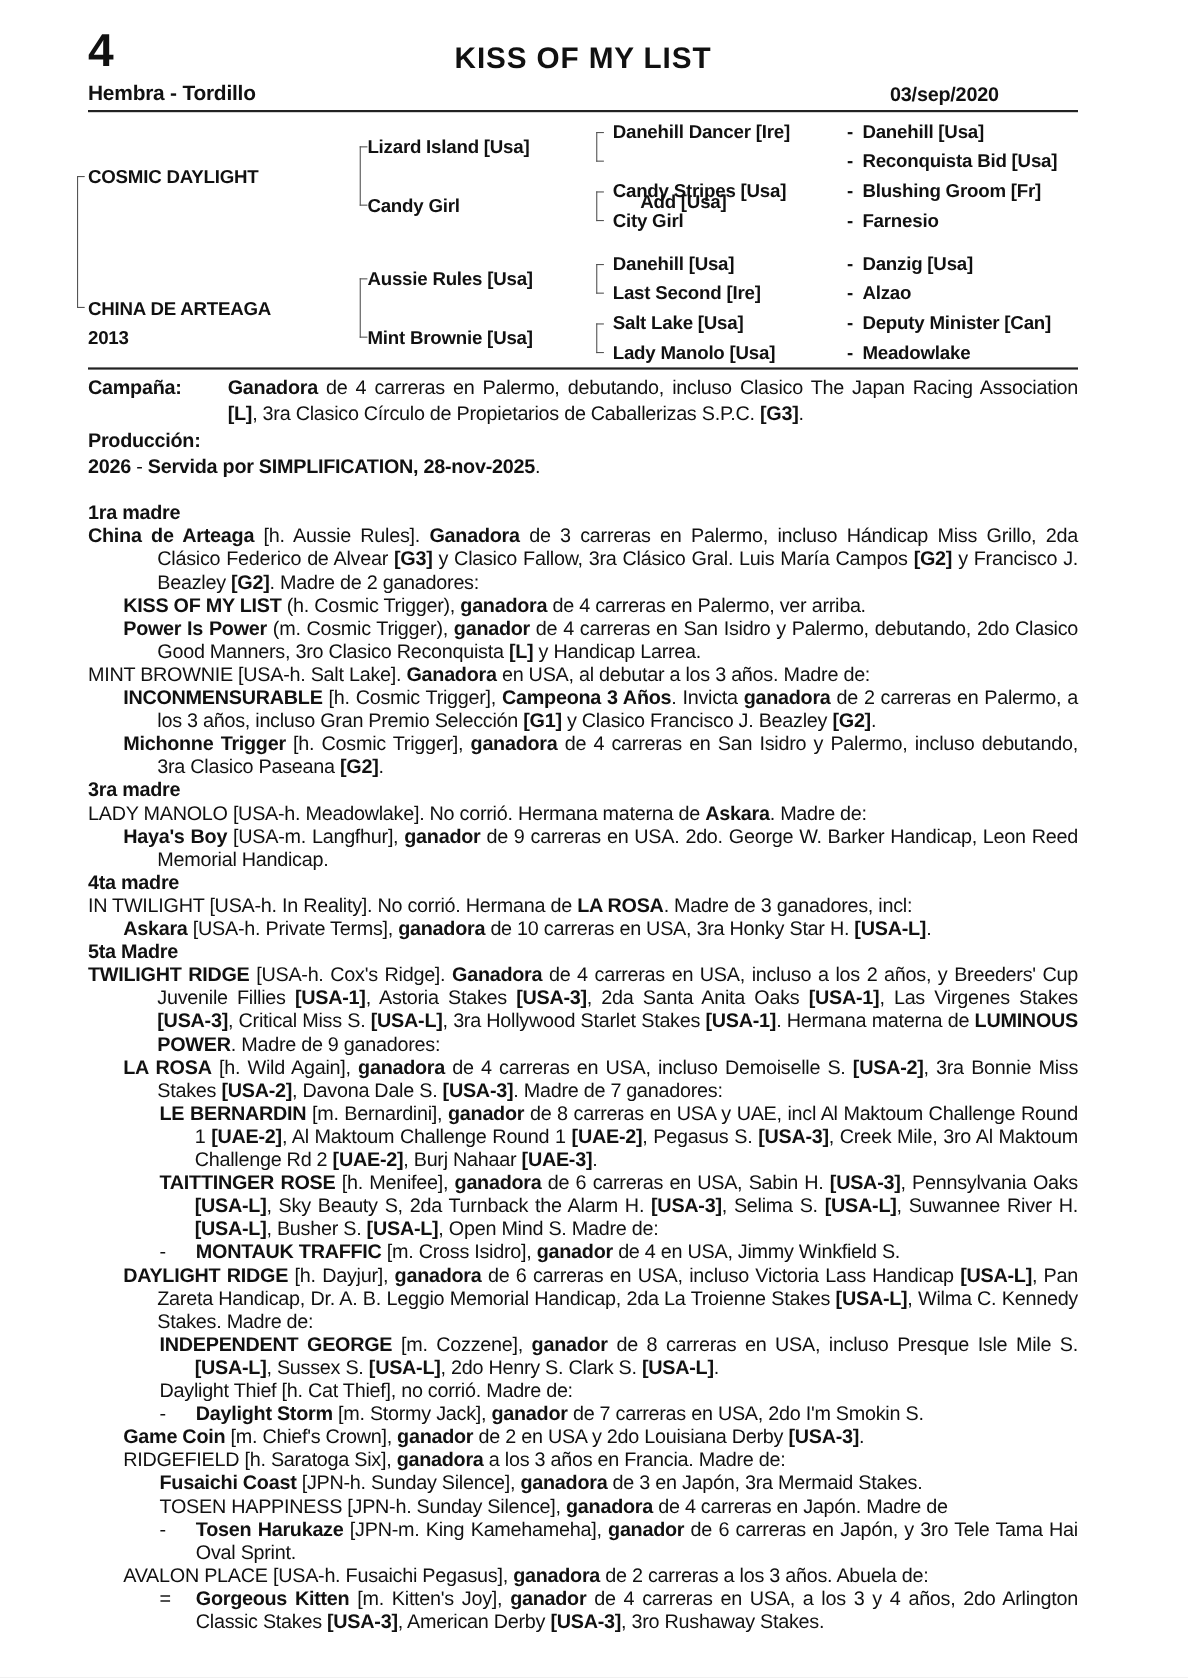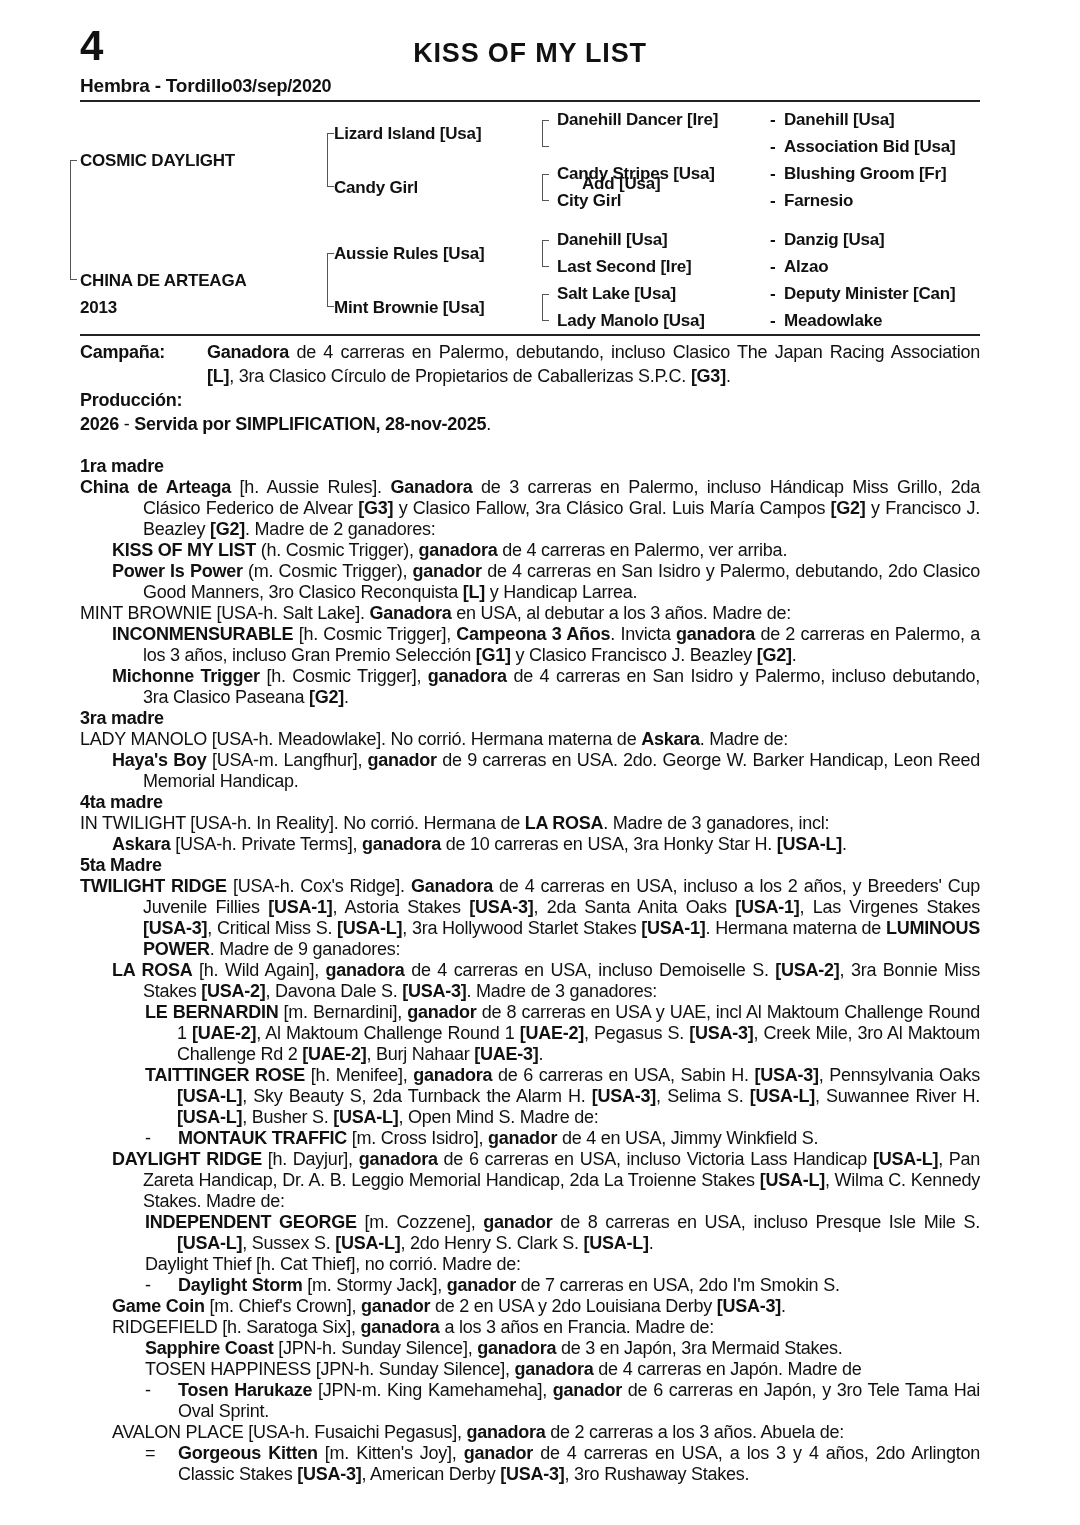--- a/index.html
+++ b/index.html
@@ -4,21 +4,21 @@
 <style>
   html,body{margin:0;padding:0;background:#e8e8e8;}
   .page{position:relative;width:1080px;height:1525px;background:#ffffff;overflow:hidden;
         font-family:"Liberation Sans",sans-serif;color:#111;}
   .content{position:absolute;left:80px;top:0;width:900px;}
 
   
   .hdr{position:relative;height:100px;}
   .lot{position:absolute;left:0;top:24px;font-size:42px;font-weight:bold;letter-spacing:-1px;line-height:44px;}
   .title{position:absolute;left:0;right:0;top:38px;text-align:center;font-size:27px;font-weight:bold;letter-spacing:.8px;line-height:30px;}
-  .subrow{position:absolute;left:0;right:0;bottom:3px;display:flex;align-items:flex-end;}
+  .subrow{position:absolute;left:0;right:0;bottom:3px;display:flex;justify-content:space-between;align-items:flex-end;}
   .sex{font-size:19px;font-weight:bold;letter-spacing:-.2px;}
   .fdate{font-size:18px;font-weight:bold;padding-right:72px;letter-spacing:-.2px;}
   .rule{border-top:2px solid #222;height:0;}
 
   
   #ped{position:relative;height:232px;font-size:17px;font-weight:bold;line-height:20px;letter-spacing:-.2px;}
   .pitem{position:absolute;white-space:nowrap;}
   .pdash{display:inline-block;width:14px;font-weight:bold;}
   .bracket{position:absolute;box-sizing:border-box;width:7px;
            border:1.6px solid #555;border-right:none;background:transparent;}
@@ -52,21 +52,21 @@
       <div class="subrow">
         <span class="sex">Hembra - Tordillo</span>
         <span class="fdate">03/sep/2020</span>
       </div>
     </div>
 
     <div class="rule"></div>
 
     <div id="ped">
         <div class="pitem" style="left: 690px; top: 8px;"><span class="pdash">-</span><span>Danehill [Usa]</span></div>
-        <div class="pitem" style="left: 690px; top: 35px;"><span class="pdash">-</span><span>Association Bid [Usa]</span></div>
+        <div class="pitem" style="left: 690px; top: 35px;"><span class="pdash">-</span><span>Reconquista Bid [Usa]</span></div>
         <div class="pitem" style="left: 690px; top: 62px;"><span class="pdash">-</span><span>Blushing Groom [Fr]</span></div>
         <div class="pitem" style="left: 690px; top: 89px;"><span class="pdash">-</span><span>Farnesio</span></div>
         <div class="pitem" style="left: 690px; top: 128px;"><span class="pdash">-</span><span>Danzig [Usa]</span></div>
         <div class="pitem" style="left: 690px; top: 155px;"><span class="pdash">-</span><span>Alzao</span></div>
         <div class="pitem" style="left: 690px; top: 182px;"><span class="pdash">-</span><span>Deputy Minister [Can]</span></div>
         <div class="pitem" style="left: 690px; top: 209px;"><span class="pdash">-</span><span>Meadowlake</span></div>
         <div class="pitem" style="left: 477px; top: 8px;">Danehill Dancer [Ire]</div>
         <div class="pitem" style="left: 502px; top: 35px; margin-top: 37px;">Add [Usa]</div>
         <div class="pitem" style="left: 477px; top: 62px;">Candy Stripes [Usa]</div>
         <div class="pitem" style="left: 477px; top: 89px;">City Girl</div>
@@ -110,31 +110,31 @@
           <div class="para lvl1"><span class="b">INCONMENSURABLE</span><span> [h. Cosmic Trigger], </span><span class="b">Campeona 3 Años</span><span>. Invicta </span><span class="b">ganadora</span><span> de 2 carreras en Palermo, a los 3 años, incluso Gran Premio Selección </span><span class="b">[G1]</span><span> y Clasico Francisco J. Beazley </span><span class="b">[G2]</span><span>.</span></div>
           <div class="para lvl1"><span class="b">Michonne Trigger</span><span> [h. Cosmic Trigger], </span><span class="b">ganadora</span><span> de 4 carreras en San Isidro y Palermo, incluso debutando, 3ra Clasico Paseana </span><span class="b">[G2]</span><span>.</span></div>
           <div class="sec-h">3ra madre</div>
           <div class="para lvl0"><span>LADY MANOLO [USA-h. Meadowlake]. No corrió. Hermana materna de </span><span class="b">Askara</span><span>. Madre de:</span></div>
           <div class="para lvl1"><span class="b">Haya's Boy</span><span> [USA-m. Langfhur], </span><span class="b">ganador</span><span> de 9 carreras en USA. 2do. George W. Barker Handicap, Leon Reed Memorial Handicap.</span></div>
           <div class="sec-h">4ta madre</div>
           <div class="para lvl0"><span>IN TWILIGHT [USA-h. In Reality]. No corrió. Hermana de </span><span class="b">LA ROSA</span><span>. Madre de 3 ganadores, incl:</span></div>
           <div class="para lvl1"><span class="b">Askara</span><span> [USA-h. Private Terms], </span><span class="b">ganadora</span><span> de 10 carreras en USA, 3ra Honky Star H. </span><span class="b">[USA-L]</span><span>.</span></div>
           <div class="sec-h">5ta Madre</div>
           <div class="para lvl0"><span class="b">TWILIGHT RIDGE</span><span> [USA-h. Cox's Ridge]. </span><span class="b">Ganadora</span><span> de 4 carreras en USA, incluso a los 2 años, y Breeders' Cup Juvenile Fillies </span><span class="b">[USA-1]</span><span>, Astoria Stakes </span><span class="b">[USA-3]</span><span>, 2da Santa Anita Oaks </span><span class="b">[USA-1]</span><span>, Las Virgenes Stakes </span><span class="b">[USA-3]</span><span>, Critical Miss S. </span><span class="b">[USA-L]</span><span>, 3ra Hollywood Starlet Stakes </span><span class="b">[USA-1]</span><span>. Hermana materna de </span><span class="b">LUMINOUS POWER</span><span>. Madre de 9 ganadores:</span></div>
-          <div class="para lvl1"><span class="b">LA ROSA</span><span> [h. Wild Again], </span><span class="b">ganadora</span><span> de 4 carreras en USA, incluso Demoiselle S. </span><span class="b">[USA-2]</span><span>, 3ra Bonnie Miss Stakes </span><span class="b">[USA-2]</span><span>, Davona Dale S. </span><span class="b">[USA-3]</span><span>. Madre de 3 ganadores:</span></div>
+          <div class="para lvl1"><span class="b">LA ROSA</span><span> [h. Wild Again], </span><span class="b">ganadora</span><span> de 4 carreras en USA, incluso Demoiselle S. </span><span class="b">[USA-2]</span><span>, 3ra Bonnie Miss Stakes </span><span class="b">[USA-2]</span><span>, Davona Dale S. </span><span class="b">[USA-3]</span><span>. Madre de 7 ganadores:</span></div>
           <div class="para lvl2"><span class="b">LE BERNARDIN</span><span> [m. Bernardini], </span><span class="b">ganador</span><span> de 8 carreras en USA y UAE, incl Al Maktoum Challenge Round 1 </span><span class="b">[UAE-2]</span><span>, Al Maktoum Challenge Round 1 </span><span class="b">[UAE-2]</span><span>, Pegasus S. </span><span class="b">[USA-3]</span><span>, Creek Mile, 3ro Al Maktoum Challenge Rd 2 </span><span class="b">[UAE-2]</span><span>, Burj Nahaar </span><span class="b">[UAE-3]</span><span>.</span></div>
           <div class="para lvl2"><span class="b">TAITTINGER ROSE</span><span> [h. Menifee], </span><span class="b">ganadora</span><span> de 6 carreras en USA, Sabin H. </span><span class="b">[USA-3]</span><span>, Pennsylvania Oaks </span><span class="b">[USA-L]</span><span>, Sky Beauty S, 2da Turnback the Alarm H. </span><span class="b">[USA-3]</span><span>, Selima S. </span><span class="b">[USA-L]</span><span>, Suwannee River H. </span><span class="b">[USA-L]</span><span>, Busher S. </span><span class="b">[USA-L]</span><span>, Open Mind S. Madre de:</span></div>
           <div class="para blt"><span class="bmark">-</span><span class="b">MONTAUK TRAFFIC</span><span> [m. Cross Isidro], </span><span class="b">ganador</span><span> de 4 en USA, Jimmy Winkfield S.</span></div>
           <div class="para lvl1"><span class="b">DAYLIGHT RIDGE</span><span> [h. Dayjur], </span><span class="b">ganadora</span><span> de 6 carreras en USA, incluso Victoria Lass Handicap </span><span class="b">[USA-L]</span><span>, Pan Zareta Handicap, Dr. A. B. Leggio Memorial Handicap, 2da La Troienne Stakes </span><span class="b">[USA-L]</span><span>, Wilma C. Kennedy Stakes. Madre de:</span></div>
           <div class="para lvl2"><span class="b">INDEPENDENT GEORGE</span><span> [m. Cozzene], </span><span class="b">ganador</span><span> de 8 carreras en USA, incluso Presque Isle Mile S. </span><span class="b">[USA-L]</span><span>, Sussex S. </span><span class="b">[USA-L]</span><span>, 2do Henry S. Clark S. </span><span class="b">[USA-L]</span><span>.</span></div>
           <div class="para lvl2"><span>Daylight Thief [h. Cat Thief], no corrió. Madre de:</span></div>
           <div class="para blt"><span class="bmark">-</span><span class="b">Daylight Storm</span><span> [m. Stormy Jack], </span><span class="b">ganador</span><span> de 7 carreras en USA, 2do I'm Smokin S.</span></div>
           <div class="para lvl1"><span class="b">Game Coin</span><span> [m. Chief's Crown], </span><span class="b">ganador</span><span> de 2 en USA y 2do Louisiana Derby </span><span class="b">[USA-3]</span><span>.</span></div>
           <div class="para lvl1"><span>RIDGEFIELD [h. Saratoga Six], </span><span class="b">ganadora</span><span> a los 3 años en Francia. Madre de:</span></div>
-          <div class="para lvl2"><span class="b">Sapphire Coast</span><span> [JPN-h. Sunday Silence], </span><span class="b">ganadora</span><span> de 3 en Japón, 3ra Mermaid Stakes.</span></div>
+          <div class="para lvl2"><span class="b">Fusaichi Coast</span><span> [JPN-h. Sunday Silence], </span><span class="b">ganadora</span><span> de 3 en Japón, 3ra Mermaid Stakes.</span></div>
           <div class="para lvl2"><span>TOSEN HAPPINESS [JPN-h. Sunday Silence], </span><span class="b">ganadora</span><span> de 4 carreras en Japón. Madre de</span></div>
           <div class="para blt"><span class="bmark">-</span><span class="b">Tosen Harukaze</span><span> [JPN-m. King Kamehameha], </span><span class="b">ganador</span><span> de 6 carreras en Japón, y 3ro Tele Tama Hai Oval Sprint.</span></div>
           <div class="para lvl1"><span>AVALON PLACE [USA-h. Fusaichi Pegasus], </span><span class="b">ganadora</span><span> de 2 carreras a los 3 años. Abuela de:</span></div>
           <div class="para blt"><span class="bmark">=</span><span class="b">Gorgeous Kitten</span><span> [m. Kitten's Joy], </span><span class="b">ganador</span><span> de 4 carreras en USA, a los 3 y 4 años, 2do Arlington Classic Stakes </span><span class="b">[USA-3]</span><span>, American Derby </span><span class="b">[USA-3]</span><span>, 3ro Rushaway Stakes.</span></div>
         </div>
     </div>
 
   </div>
 </div>
 

